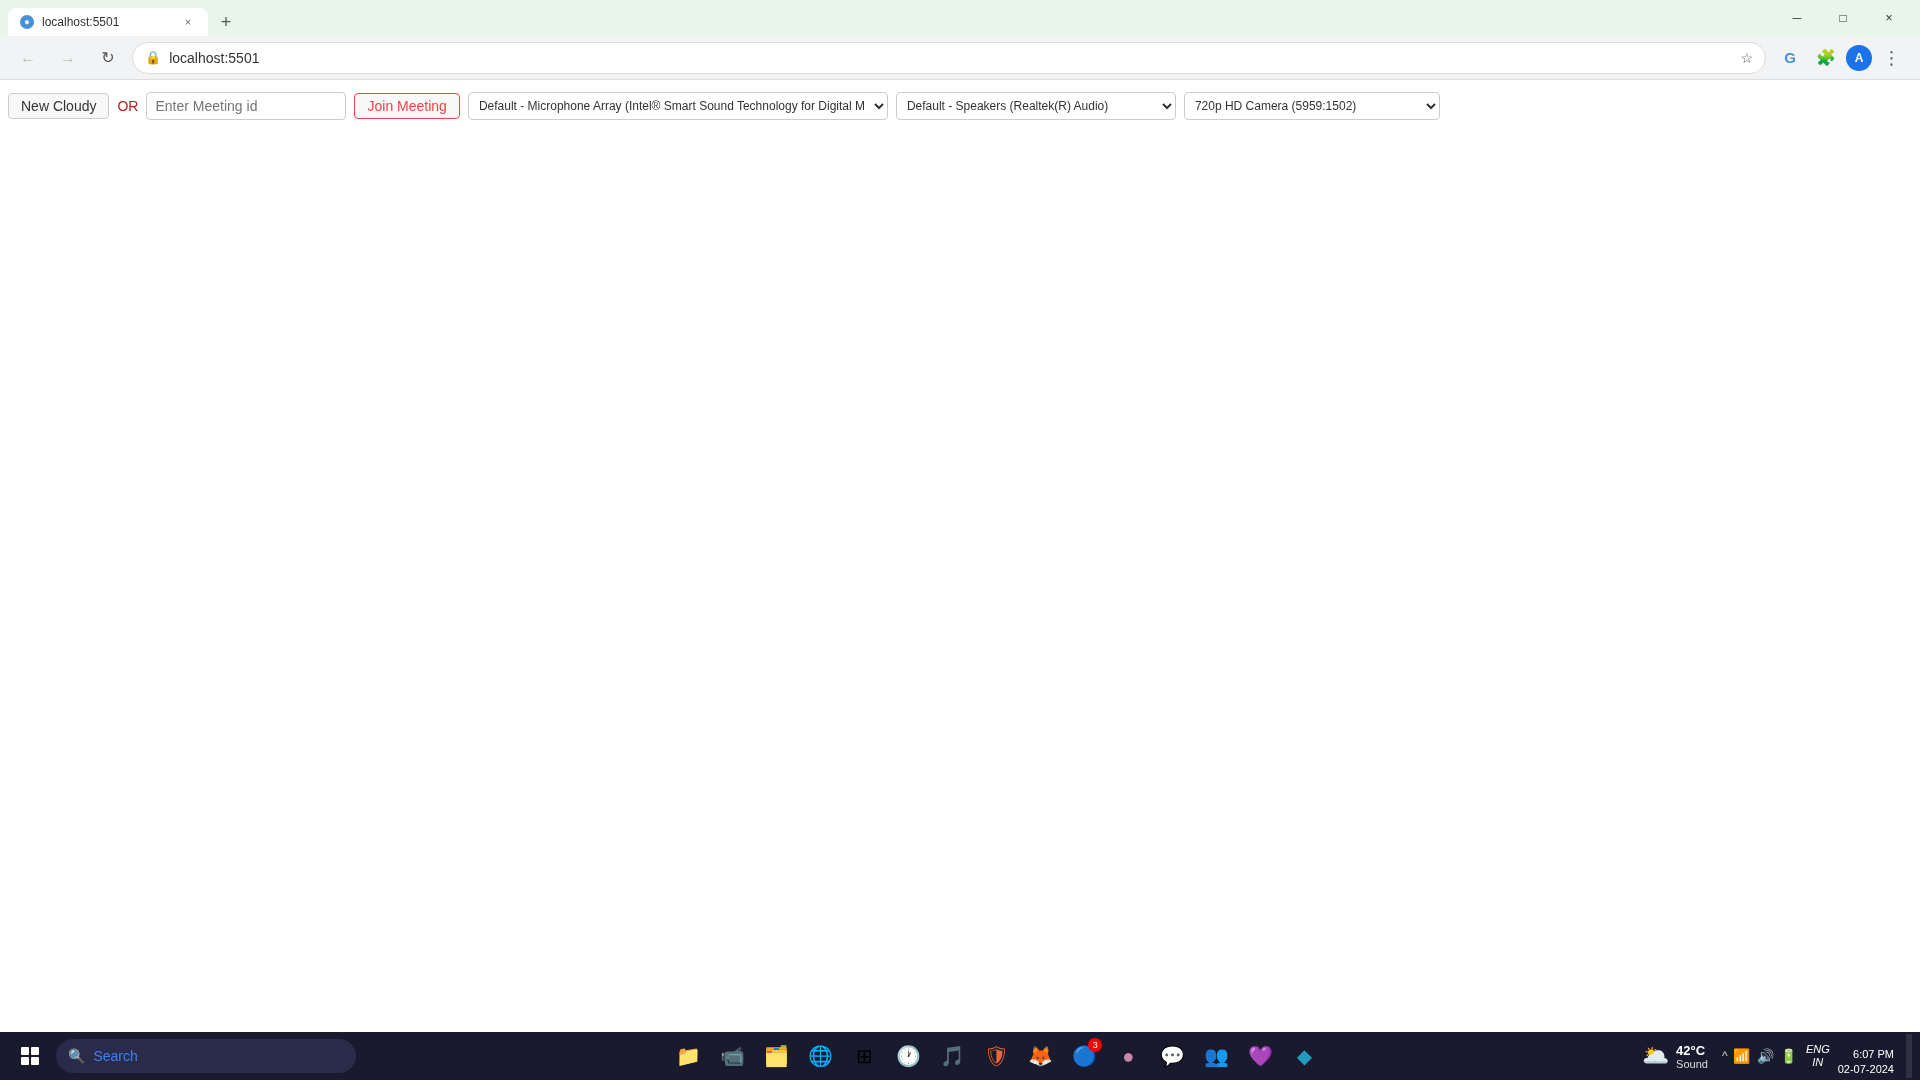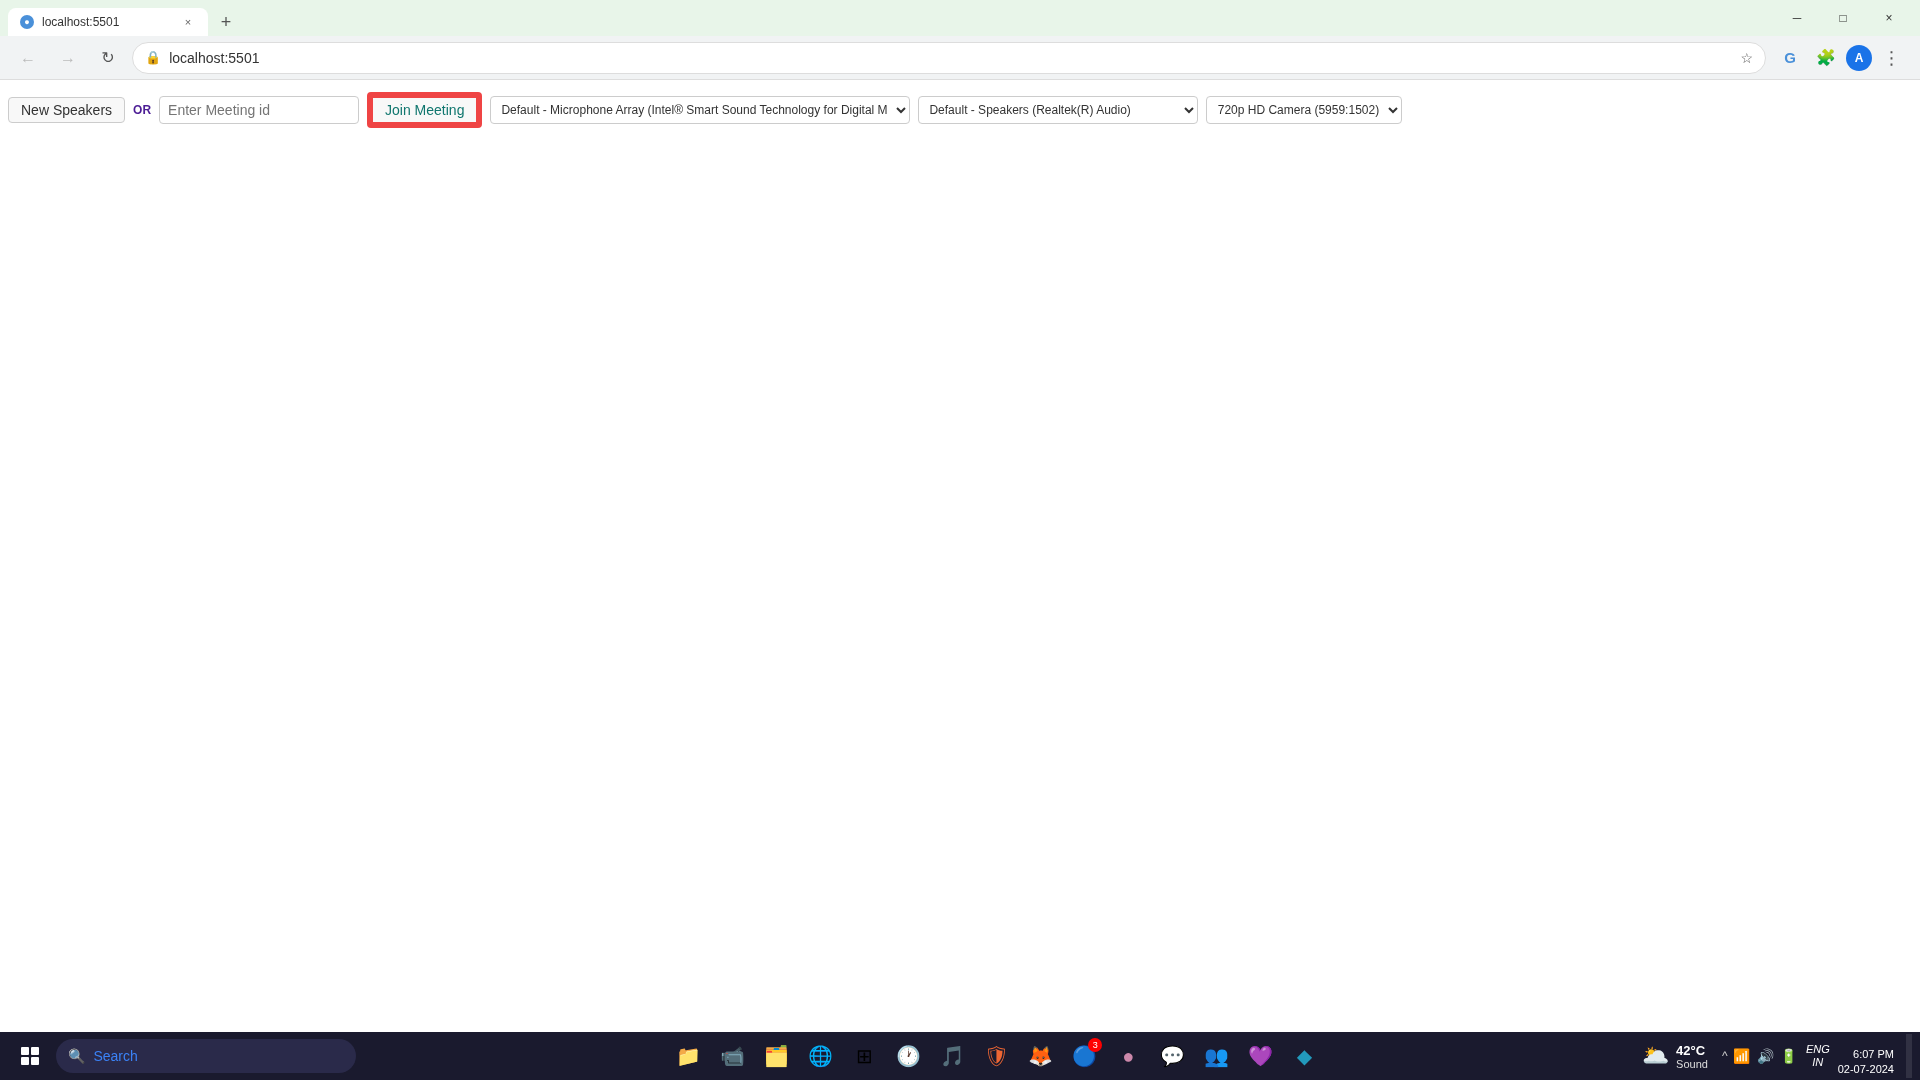--- a/index.html
+++ b/index.html
@@ -131,54 +131,54 @@
     .btn-new-meeting {
       padding: 4px 12px;
       border: 1px solid #ccc;
       border-radius: 4px;
       background: #f8f8f8;
       font-size: 14px;
       cursor: pointer;
       white-space: nowrap;
       color: #333;
     }
-    .or-label { font-size: 12px; color: #4c1d95; font-weight: bold; }
+    .or-label { font-size: 14px; color: #b91c1c; font-weight: normal; }
     .meeting-id-input {
       border: 1px solid #ccc;
       border-radius: 4px;
       padding: 4px 8px;
       font-size: 14px;
       width: 200px;
       height: 28px;
       color: #999;
       outline: none;
     }
     .btn-join-meeting {
       padding: 4px 12px;
-      border: 6px solid #ef4444;
+      border: 1px solid #ef4444;
       border-radius: 4px;
       background: #f8f8f8;
       font-size: 14px;
       cursor: pointer;
       white-space: nowrap;
-      color: #0f766e;
+      color: #ef4444;
     }
     .device-select {
       border: 1px solid #ccc;
       border-radius: 4px;
       padding: 3px 6px;
       font-size: 12px;
       background: #fff;
       height: 28px;
       cursor: pointer;
       color: #333;
     }
     .device-select-mic { width: 420px; }
     .device-select-speaker { width: 280px; }
-    .device-select-camera { width: 196px; text-align: center; }
+    .device-select-camera { width: 256px; }
 
     
     .page-body { flex: 1; background: #fff; }
 
     
     .taskbar {
       background: #1a1a2e;
       height: 48px;
       display: flex;
       align-items: center;
@@ -290,21 +290,21 @@
         <span>A</span>
       </div>
       <div class="nav-icon-btn">
         <span class="nav-dots">⋮</span>
       </div>
     </div>
   </div>
 
   <div class="page-content">
     <div class="controls-row">
-      <button class="btn-new-meeting">New Speakers</button>
+      <button class="btn-new-meeting">New Cloudy</button>
       <span class="or-label">OR</span>
       <input class="meeting-id-input" type="text" placeholder="Enter Meeting id" style="">
       <button class="btn-join-meeting">Join Meeting</button>
       <select class="device-select device-select-mic"><option>Default - Microphone Array (Intel® Smart Sound Technology for Digital Microphones)</option></select>
       <select class="device-select device-select-speaker"><option>Default - Speakers (Realtek(R) Audio)</option></select>
       <select class="device-select device-select-camera"><option>720p HD Camera (5959:1502)</option></select>
     </div>
     <div class="page-body"></div>
   </div>
 

